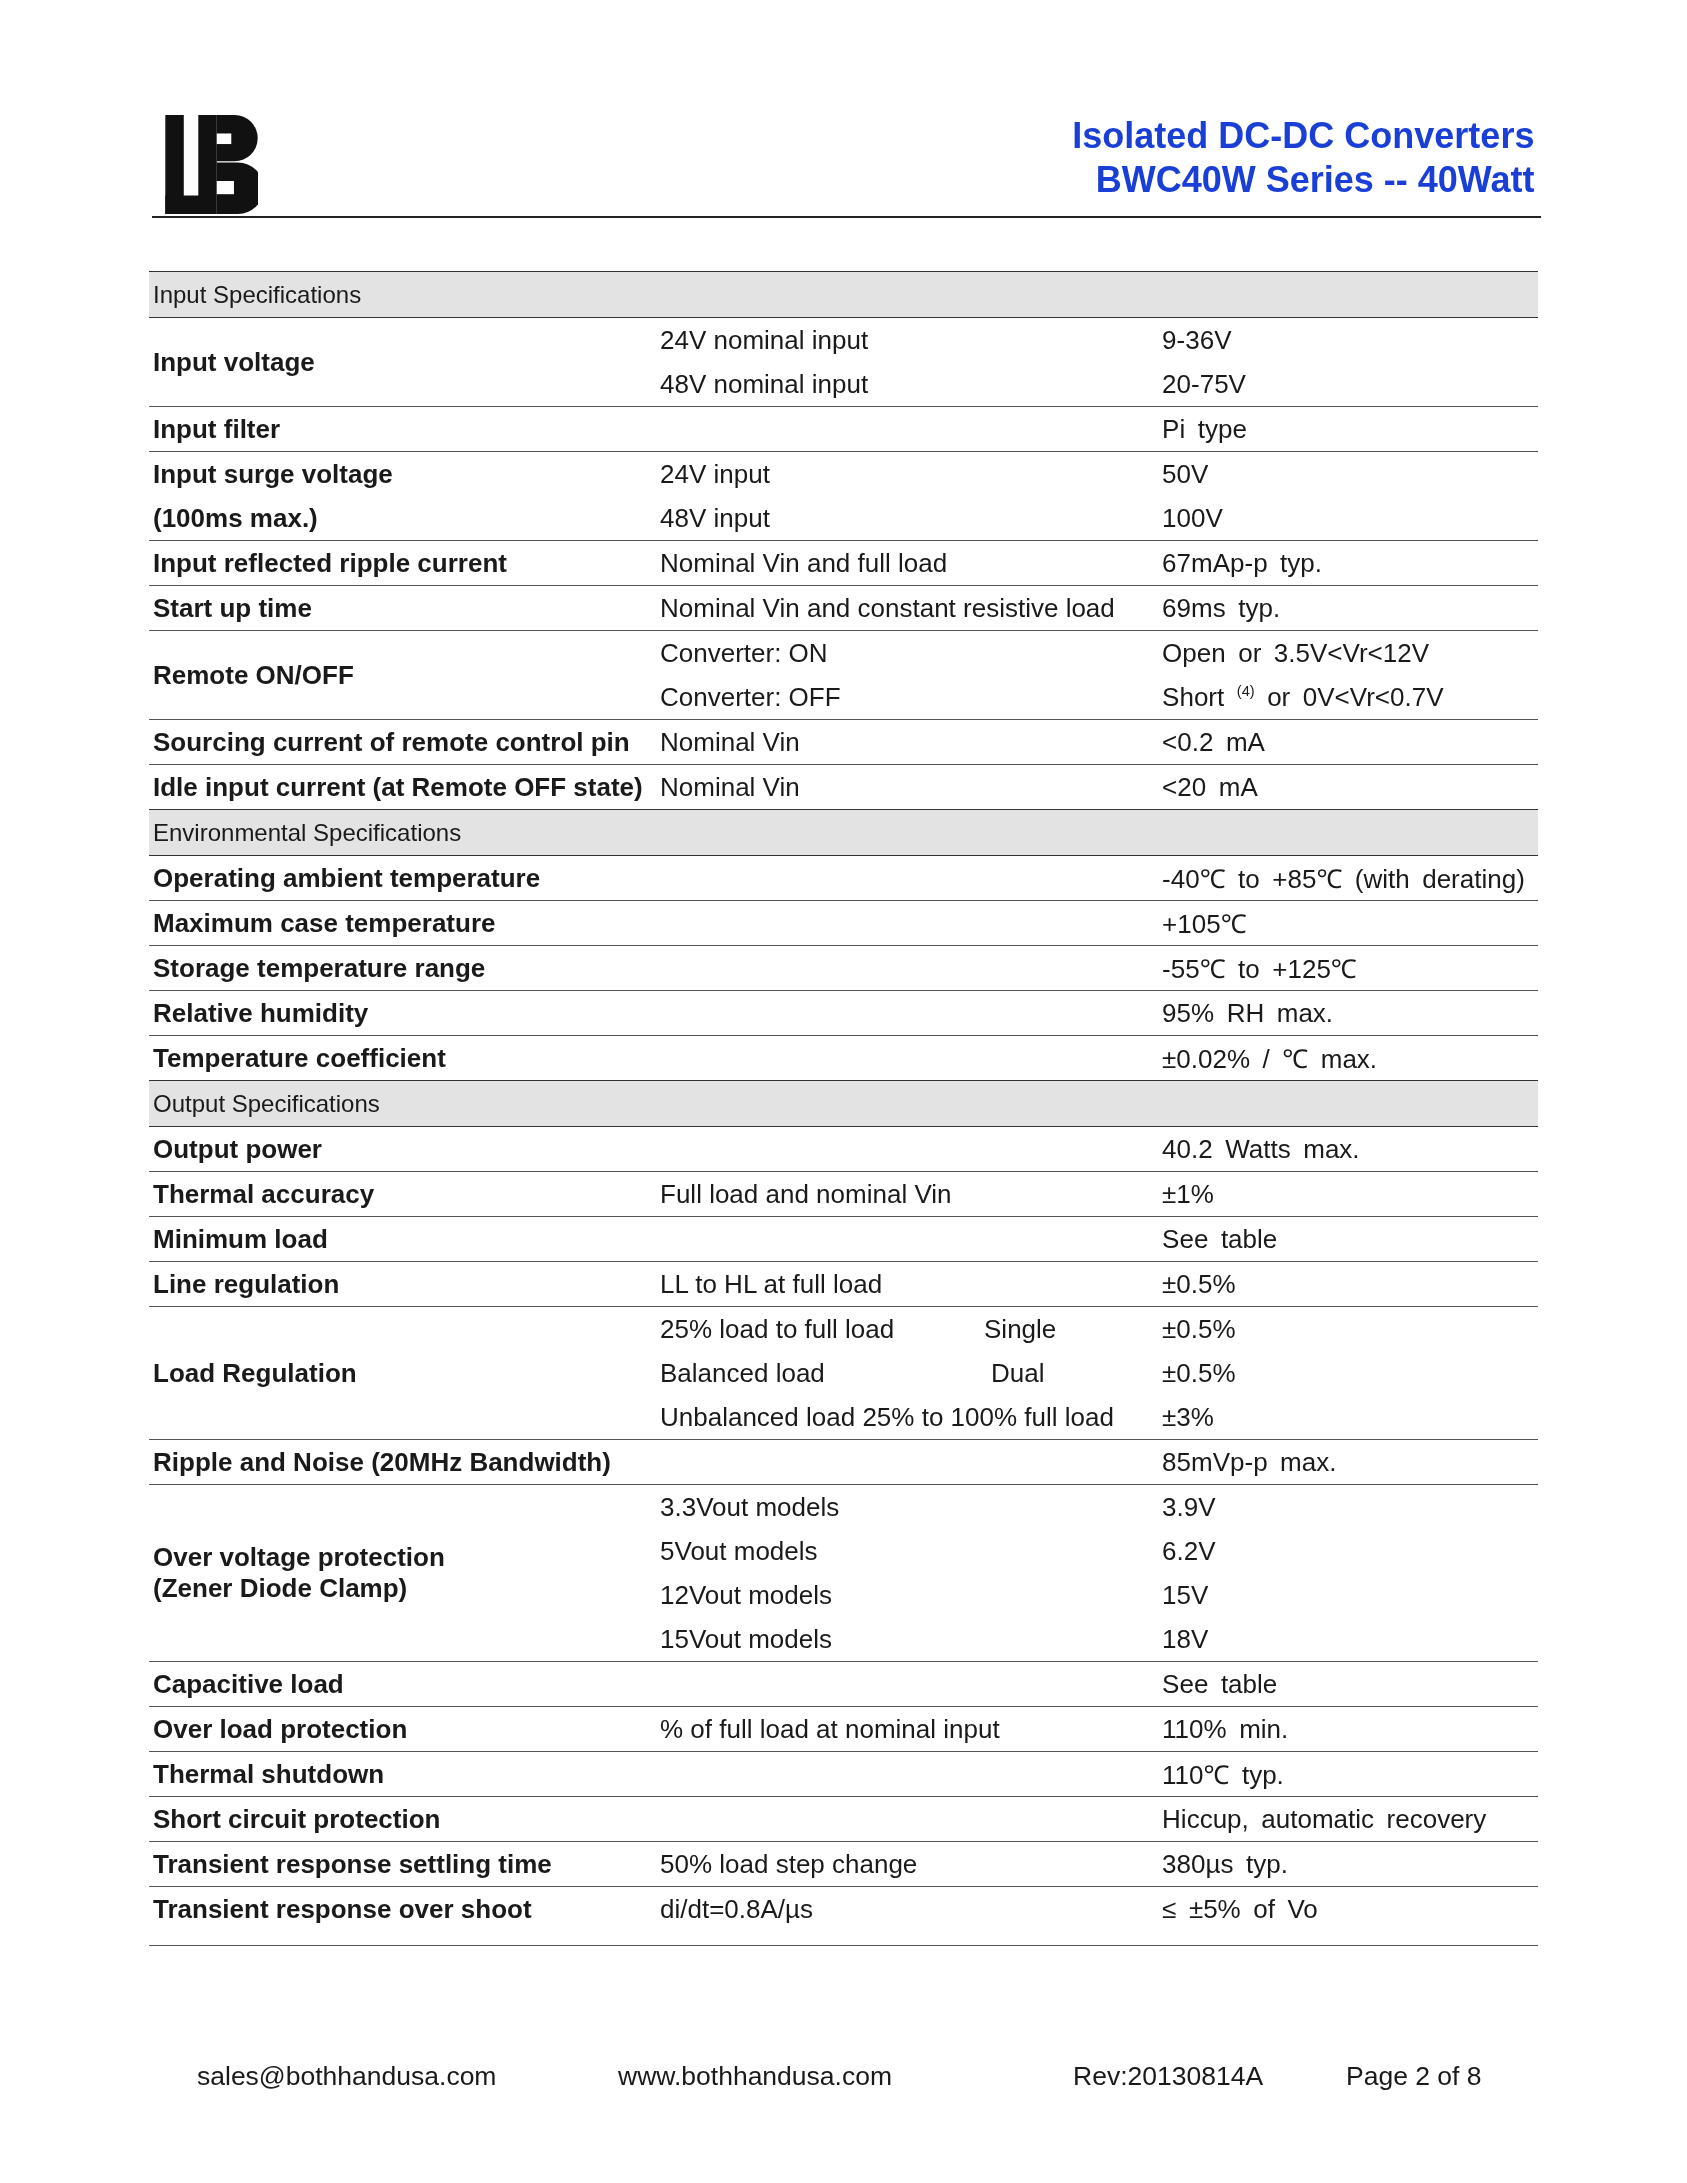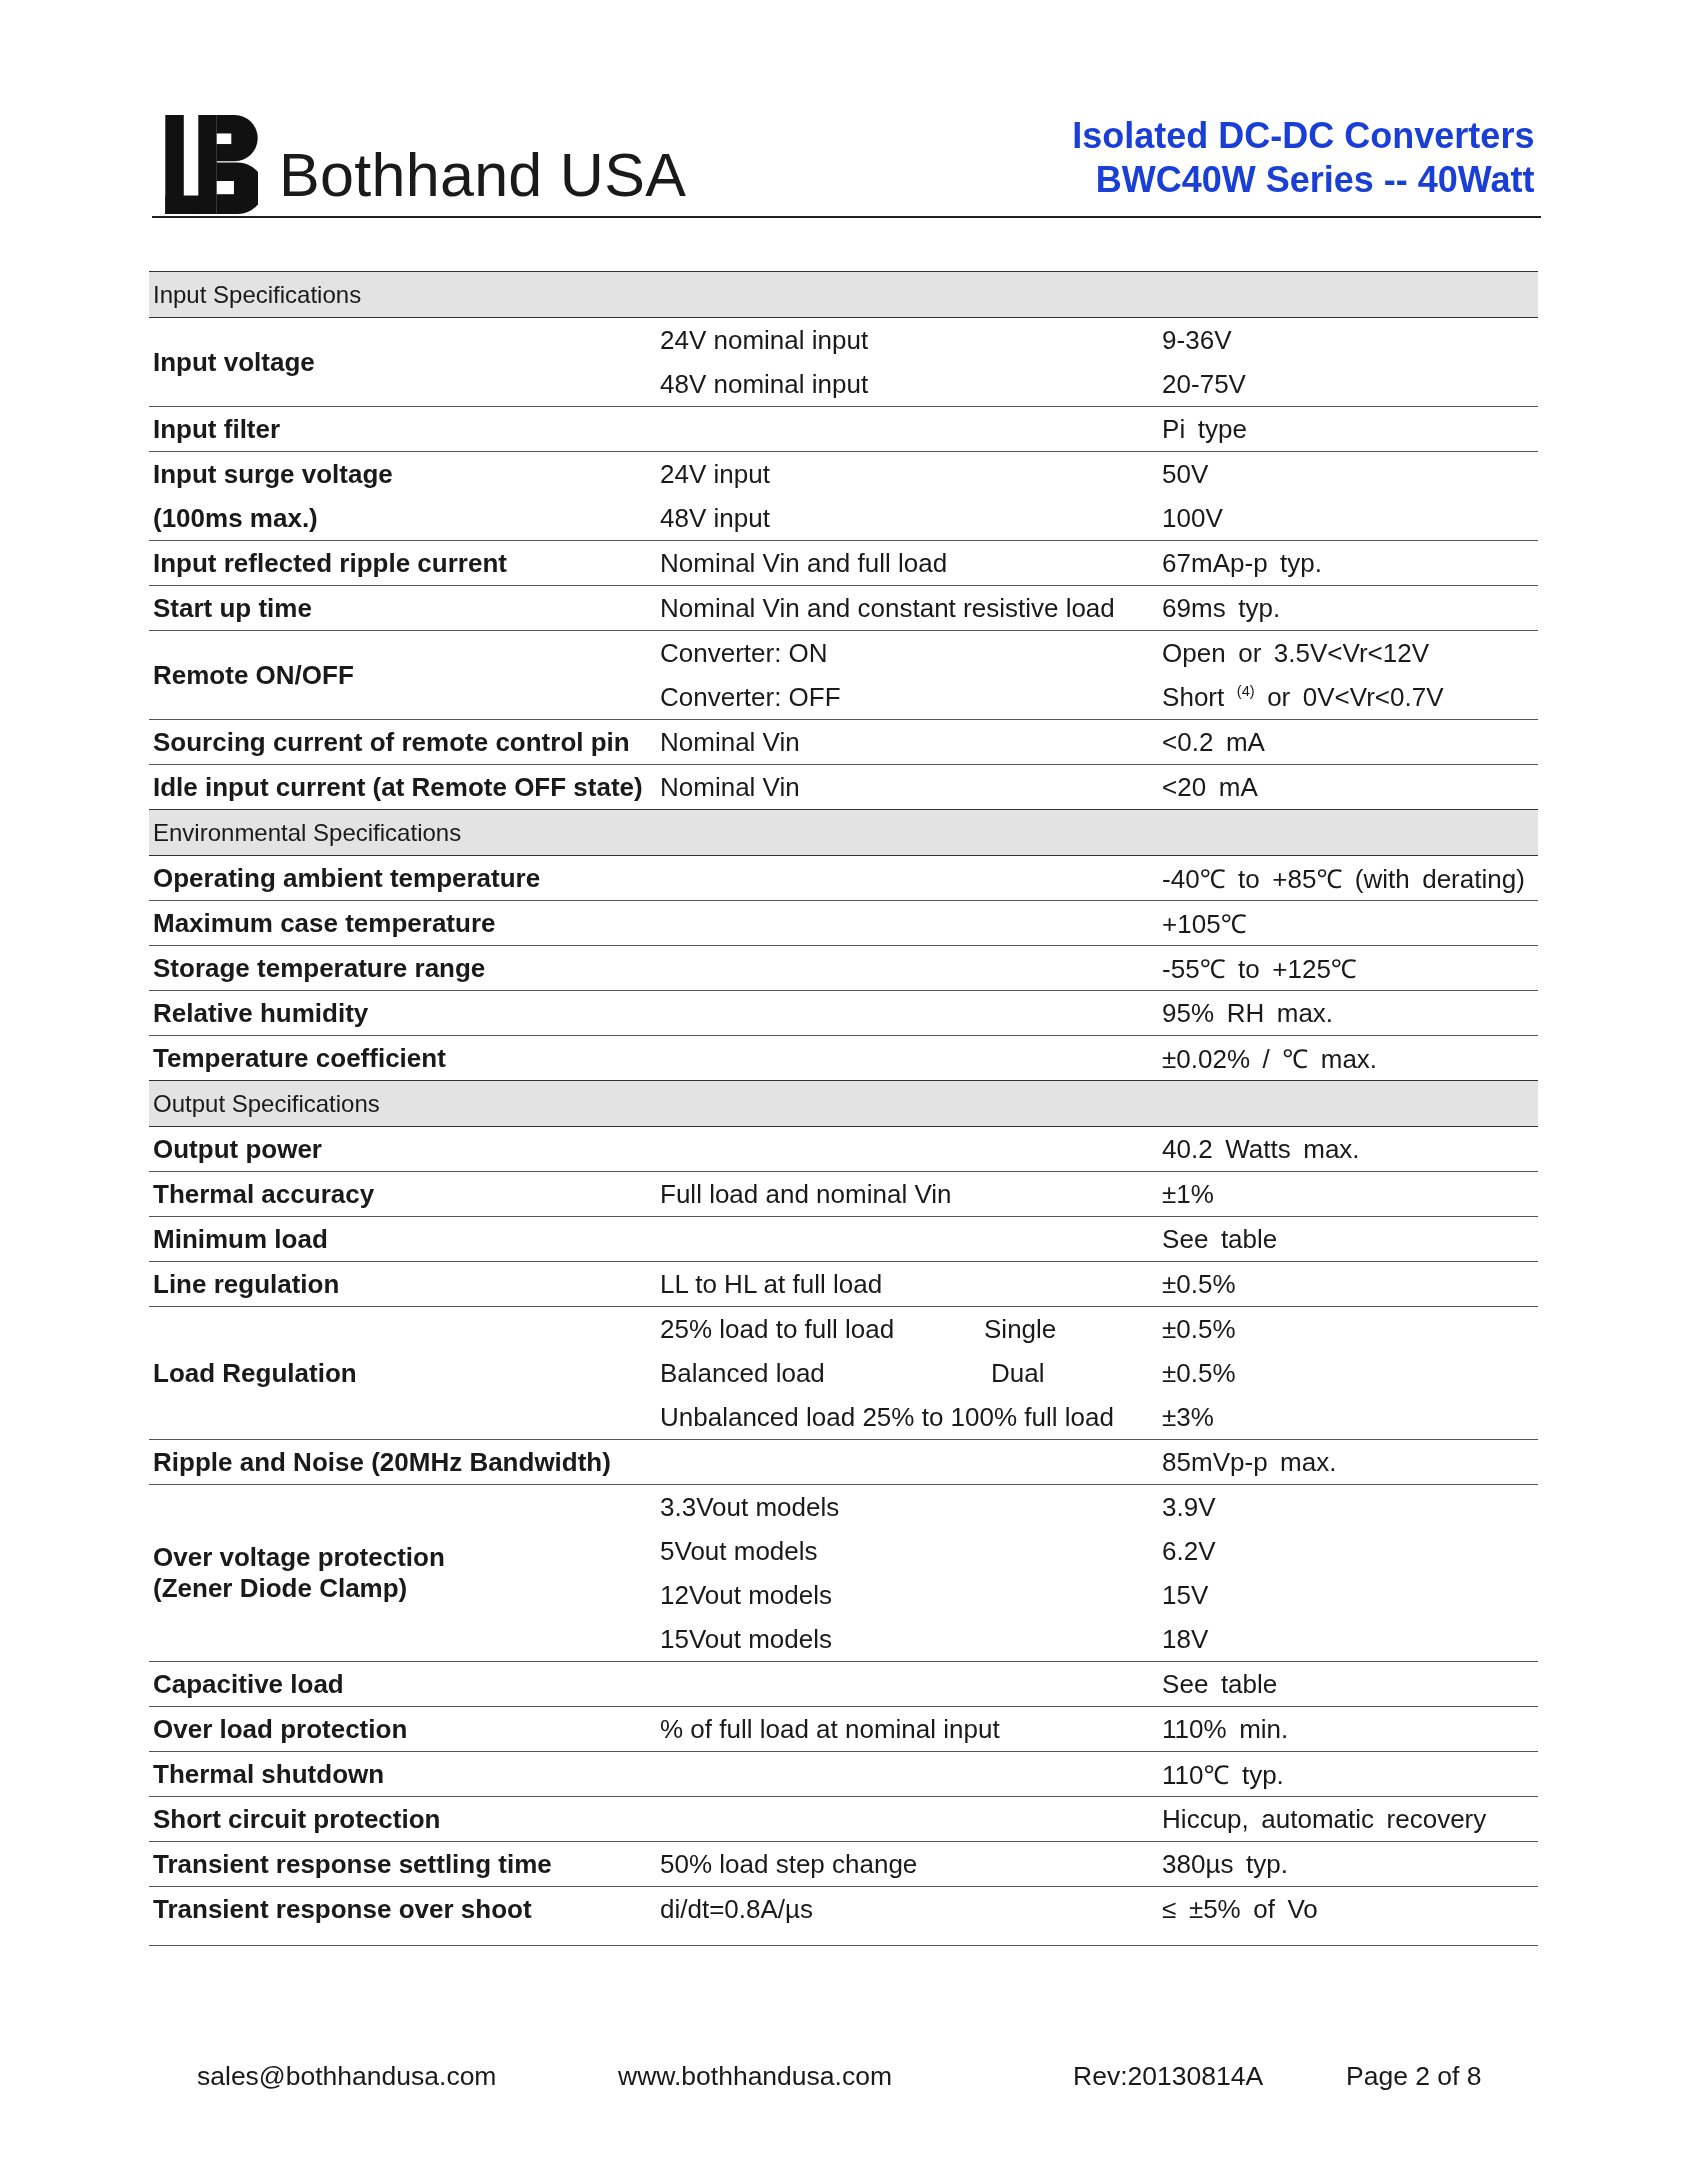--- a/index.html
+++ b/index.html
@@ -32,21 +32,20 @@
 <div class="header">
   <svg class="logo-mark" viewBox="0 0 140 150">
     <rect x="0" y="0" width="28" height="150" fill="#111"></rect>
     <rect x="0" y="122" width="70" height="28" fill="#111"></rect>
     <rect x="50" y="0" width="28" height="150" fill="#111"></rect>
     <path d="M78 0 H105 A35 35 0 0 1 105 70 H78 Z" fill="#111"></path>
     <path d="M78 72 H110 A39 39 0 0 1 110 150 H78 Z" fill="#111"></path>
     <rect x="78" y="28" width="22" height="16" fill="#fff"></rect>
     <rect x="78" y="100" width="26" height="20" fill="#fff"></rect>
   </svg>
-  <div class="brand">Bothhand USA</div>
   <div class="title-block">
     <div>Isolated DC-DC Converters</div>
     <div>BWC40W Series -- 40Watt</div>
   </div>
 </div>
 <div class="header-rule"></div>
 
 <table class="spec-table">
 
   <tbody>

